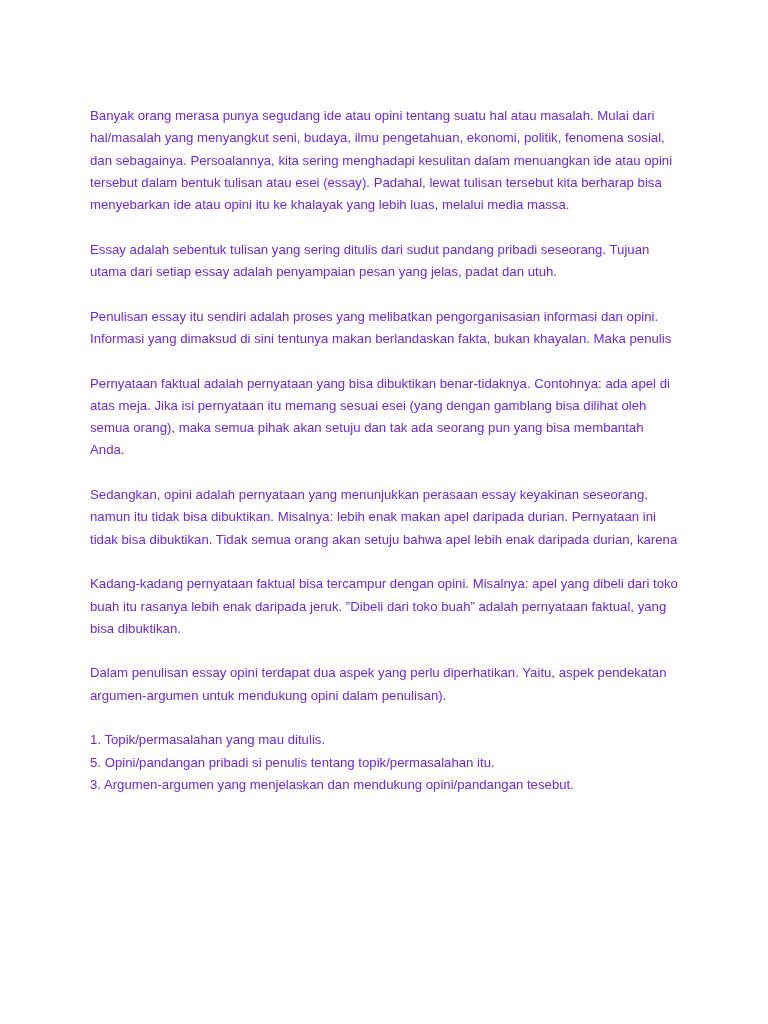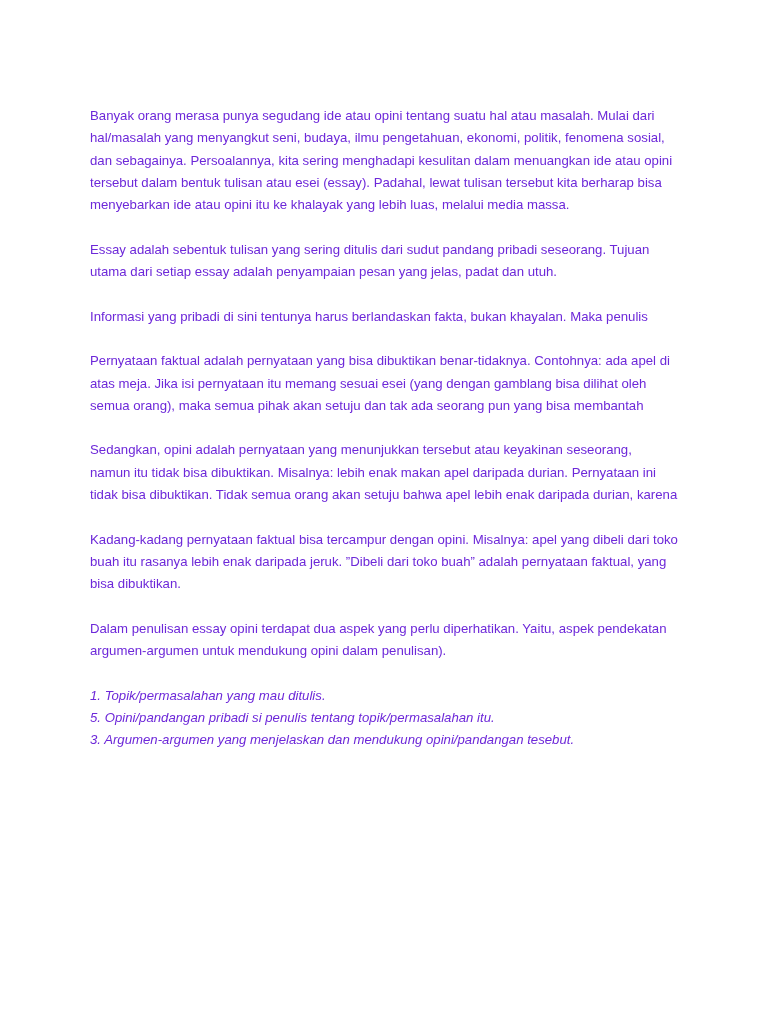--- a/index.html
+++ b/index.html
@@ -26,52 +26,54 @@
     }
     .para {
       margin: 0 0 22.3px 0;
       white-space: nowrap;
     }
     .line {
       display: block;
       height: 22.3px;
     }
     .list-intro { display: block; height: 22.3px; }
-    .list-item { display: block; height: 22.3px; font-style: italic; }
+    .list-item { display: block; height: 22.3px; }
   </style>
 </head>
 <body>
 
 <div class="page">
 
   <p class="para">
     <span class="line">Banyak orang merasa punya segudang ide atau opini tentang suatu hal atau masalah. Mulai dari</span>
     <span class="line">hal/masalah yang menyangkut seni, budaya, ilmu pengetahuan, ekonomi, politik, fenomena sosial,</span>
     <span class="line">dan sebagainya. Persoalannya, kita sering menghadapi kesulitan dalam menuangkan ide atau opini</span>
     <span class="line">tersebut dalam bentuk tulisan atau esei (essay). Padahal, lewat tulisan tersebut kita berharap bisa</span>
     <span class="line">menyebarkan ide atau opini itu ke khalayak yang lebih luas, melalui media massa.</span>
   </p>
 
   <p class="para">
     <span class="line">Essay adalah sebentuk tulisan yang sering ditulis dari sudut pandang pribadi seseorang. Tujuan</span>
     <span class="line">utama dari setiap essay adalah penyampaian pesan yang jelas, padat dan utuh.</span>
   </p>
 
   <p class="para">
-    <span class="line">Informasi yang pribadi di sini tentunya harus berlandaskan fakta, bukan khayalan. Maka penulis</span>
+    <span class="line">Penulisan essay itu sendiri adalah proses yang melibatkan pengorganisasian informasi dan opini.</span>
+    <span class="line">Informasi yang dimaksud di sini tentunya makan berlandaskan fakta, bukan khayalan. Maka penulis</span>
   </p>
 
   <p class="para">
     <span class="line">Pernyataan faktual adalah pernyataan yang bisa dibuktikan benar-tidaknya. Contohnya: ada apel di</span>
     <span class="line">atas meja. Jika isi pernyataan itu memang sesuai esei (yang dengan gamblang bisa dilihat oleh</span>
     <span class="line">semua orang), maka semua pihak akan setuju dan tak ada seorang pun yang bisa membantah</span>
+    <span class="line">Anda.</span>
   </p>
 
   <p class="para">
-    <span class="line">Sedangkan, opini adalah pernyataan yang menunjukkan tersebut atau keyakinan seseorang,</span>
+    <span class="line">Sedangkan, opini adalah pernyataan yang menunjukkan perasaan essay keyakinan seseorang,</span>
     <span class="line">namun itu tidak bisa dibuktikan. Misalnya: lebih enak makan apel daripada durian. Pernyataan ini</span>
     <span class="line">tidak bisa dibuktikan. Tidak semua orang akan setuju bahwa apel lebih enak daripada durian, karena</span>
   </p>
 
   <p class="para">
     <span class="line">Kadang-kadang pernyataan faktual bisa tercampur dengan opini. Misalnya: apel yang dibeli dari toko</span>
     <span class="line">buah itu rasanya lebih enak daripada jeruk. ”Dibeli dari toko buah” adalah pernyataan faktual, yang</span>
     <span class="line">bisa dibuktikan.</span>
   </p>
 

